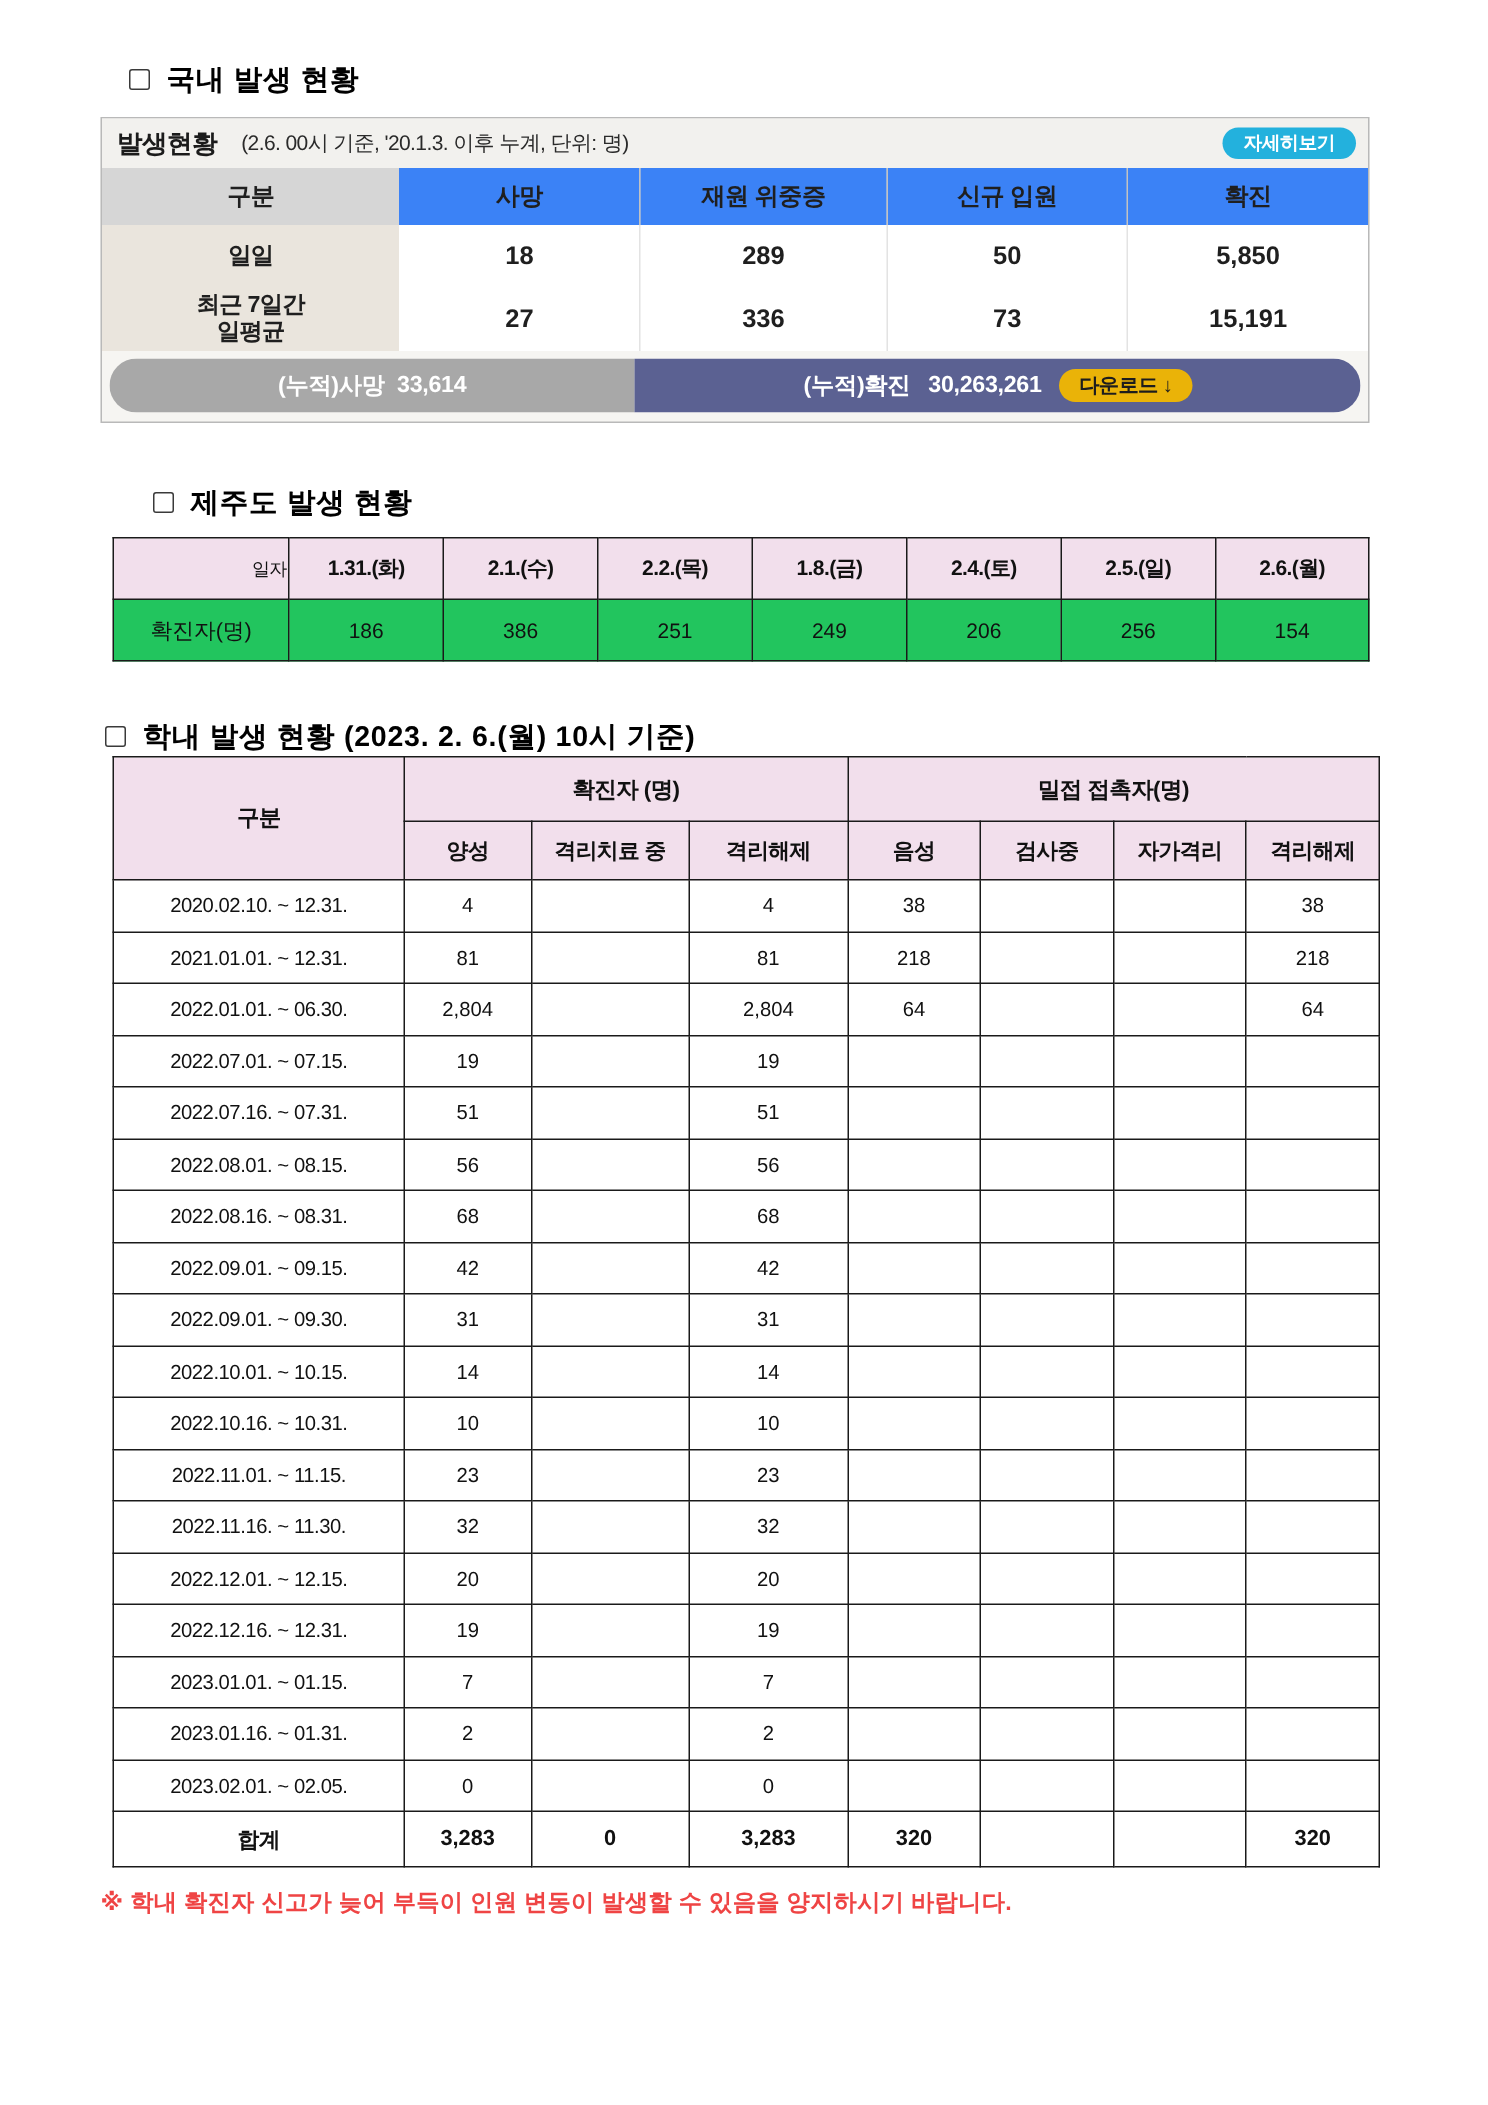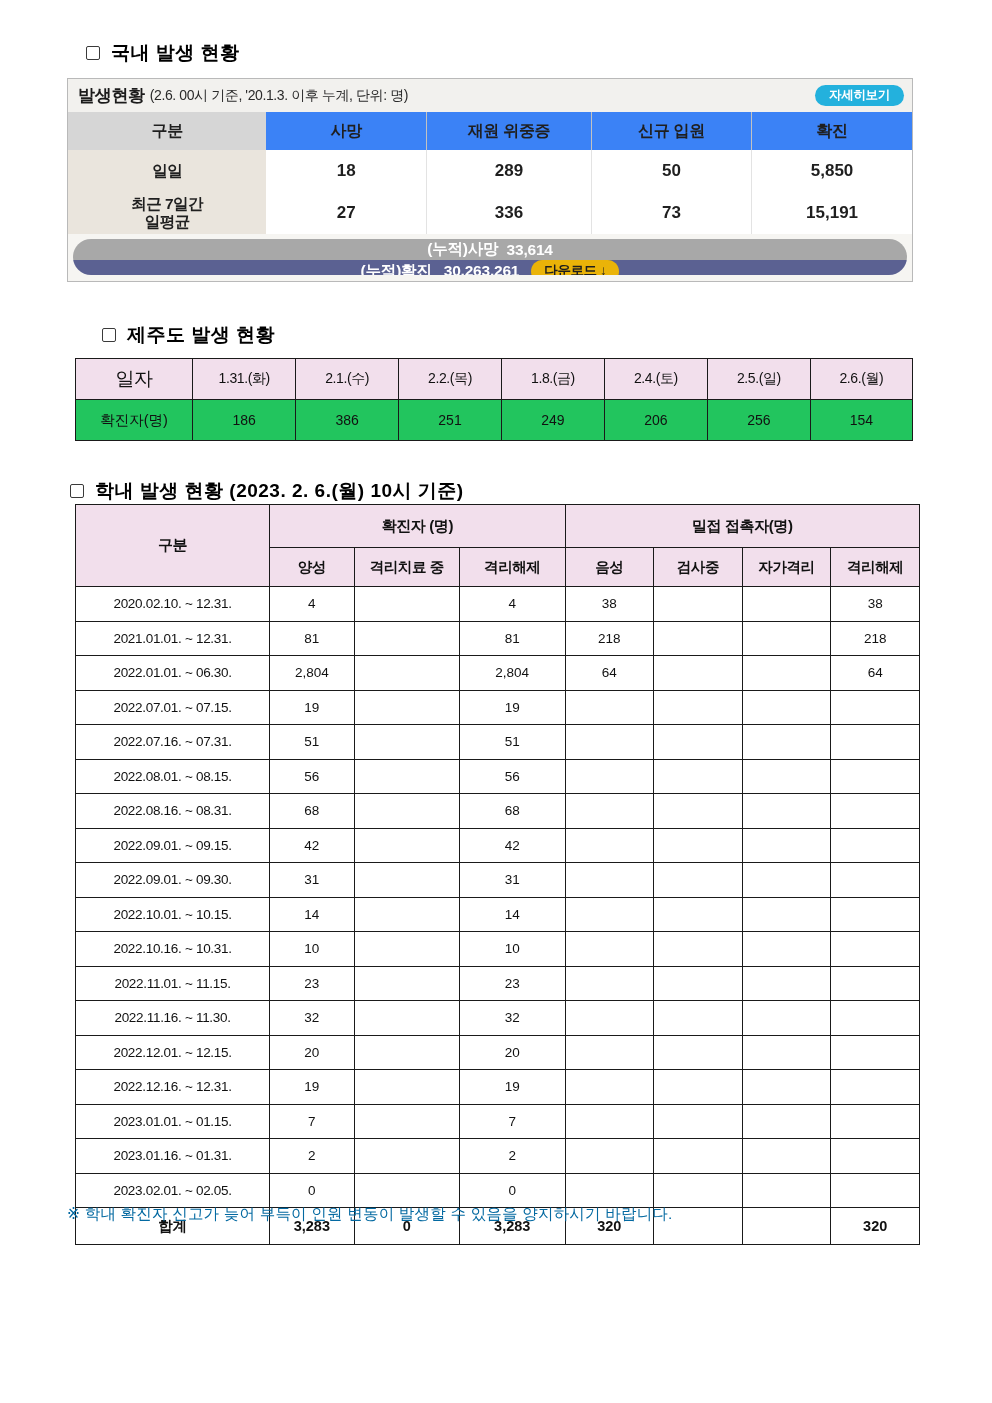--- a/index.html
+++ b/index.html
@@ -63,21 +63,21 @@
   }
   .kdca-title-strong {
     font-size: 17px;
     font-weight: bold;
     color: #1b1b1b;
     letter-spacing: -0.3px;
   }
   .kdca-title-sub {
     font-size: 14px;
     color: #2a2a2a;
-    margin-left: 5px;
+    margin-left: 16px;
     letter-spacing: -0.4px;
   }
   .kdca-more-btn {
     margin-left: auto;
     background: #23b1dd;
     color: #ffffff;
     font-size: 12.5px;
     font-weight: bold;
     letter-spacing: -0.3px;
     border-radius: 12px;
@@ -127,21 +127,20 @@
     letter-spacing: -0.5px;
     border-right: none;
     color: #1f1f1f;
   }
   .kdca-footer {
     display: flex;
     height: 36px;
     margin: 5px 5px 6px 5px;
     border-radius: 18px;
     overflow: hidden;
-    flex-direction: column;
   }
   .kdca-foot-left {
     flex: 0 0 42%;
     background: #a8a8a8;
     display: flex; align-items: center; justify-content: center;
     color: #ffffff;
     font-size: 15.5px;
     font-weight: bold;
     letter-spacing: -0.2px;
   }
@@ -183,24 +182,24 @@
   .jeju-table th, .jeju-table td {
     border: 1.3px solid #1a1a1a;
     text-align: center;
     vertical-align: middle;
     height: 38px;
     font-size: 14px;
     color: #111;
   }
   .jeju-table thead th {
     background: #f2dfec;
-    font-weight: normal;
+    font-weight: bold;
     letter-spacing: -0.4px;
   }
-  .jeju-table thead th.jeju-first { font-weight: normal; font-size: 19px; }
+  .jeju-table thead th.jeju-first { font-weight: normal; font-size: 12px; text-align: right; }
   .jeju-table tbody td { background: #22c55e; }
   .jeju-table tbody td.jeju-first { font-weight: normal; font-size: 14.5px; }
 
   
   #block-school-heading { position: absolute; left: 70px; top: 478px; }
 
   .school-table {
     position: absolute;
     left: 75px;
     top: 504px;
@@ -232,25 +231,25 @@
   .school-table tbody tr.total-row td {
     font-weight: bold;
     font-size: 14.5px;
     height: 34px;
   }
 
   
   #footnote {
     position: absolute;
     left: 67px;
-    top: 1204px;
+    top: 1258px;
     font-size: 15.5px;
-    font-weight: normal;
+    font-weight: bold;
     letter-spacing: 0.2px;
-    color: #0369a1;
+    color: #ef4444;
     white-space: nowrap;
   }
 </style>
 </head>
 <body>
 
 <div class="page">
 
   <div class="section-heading" id="block-national-heading">
     <span class="chk-box"></span>

